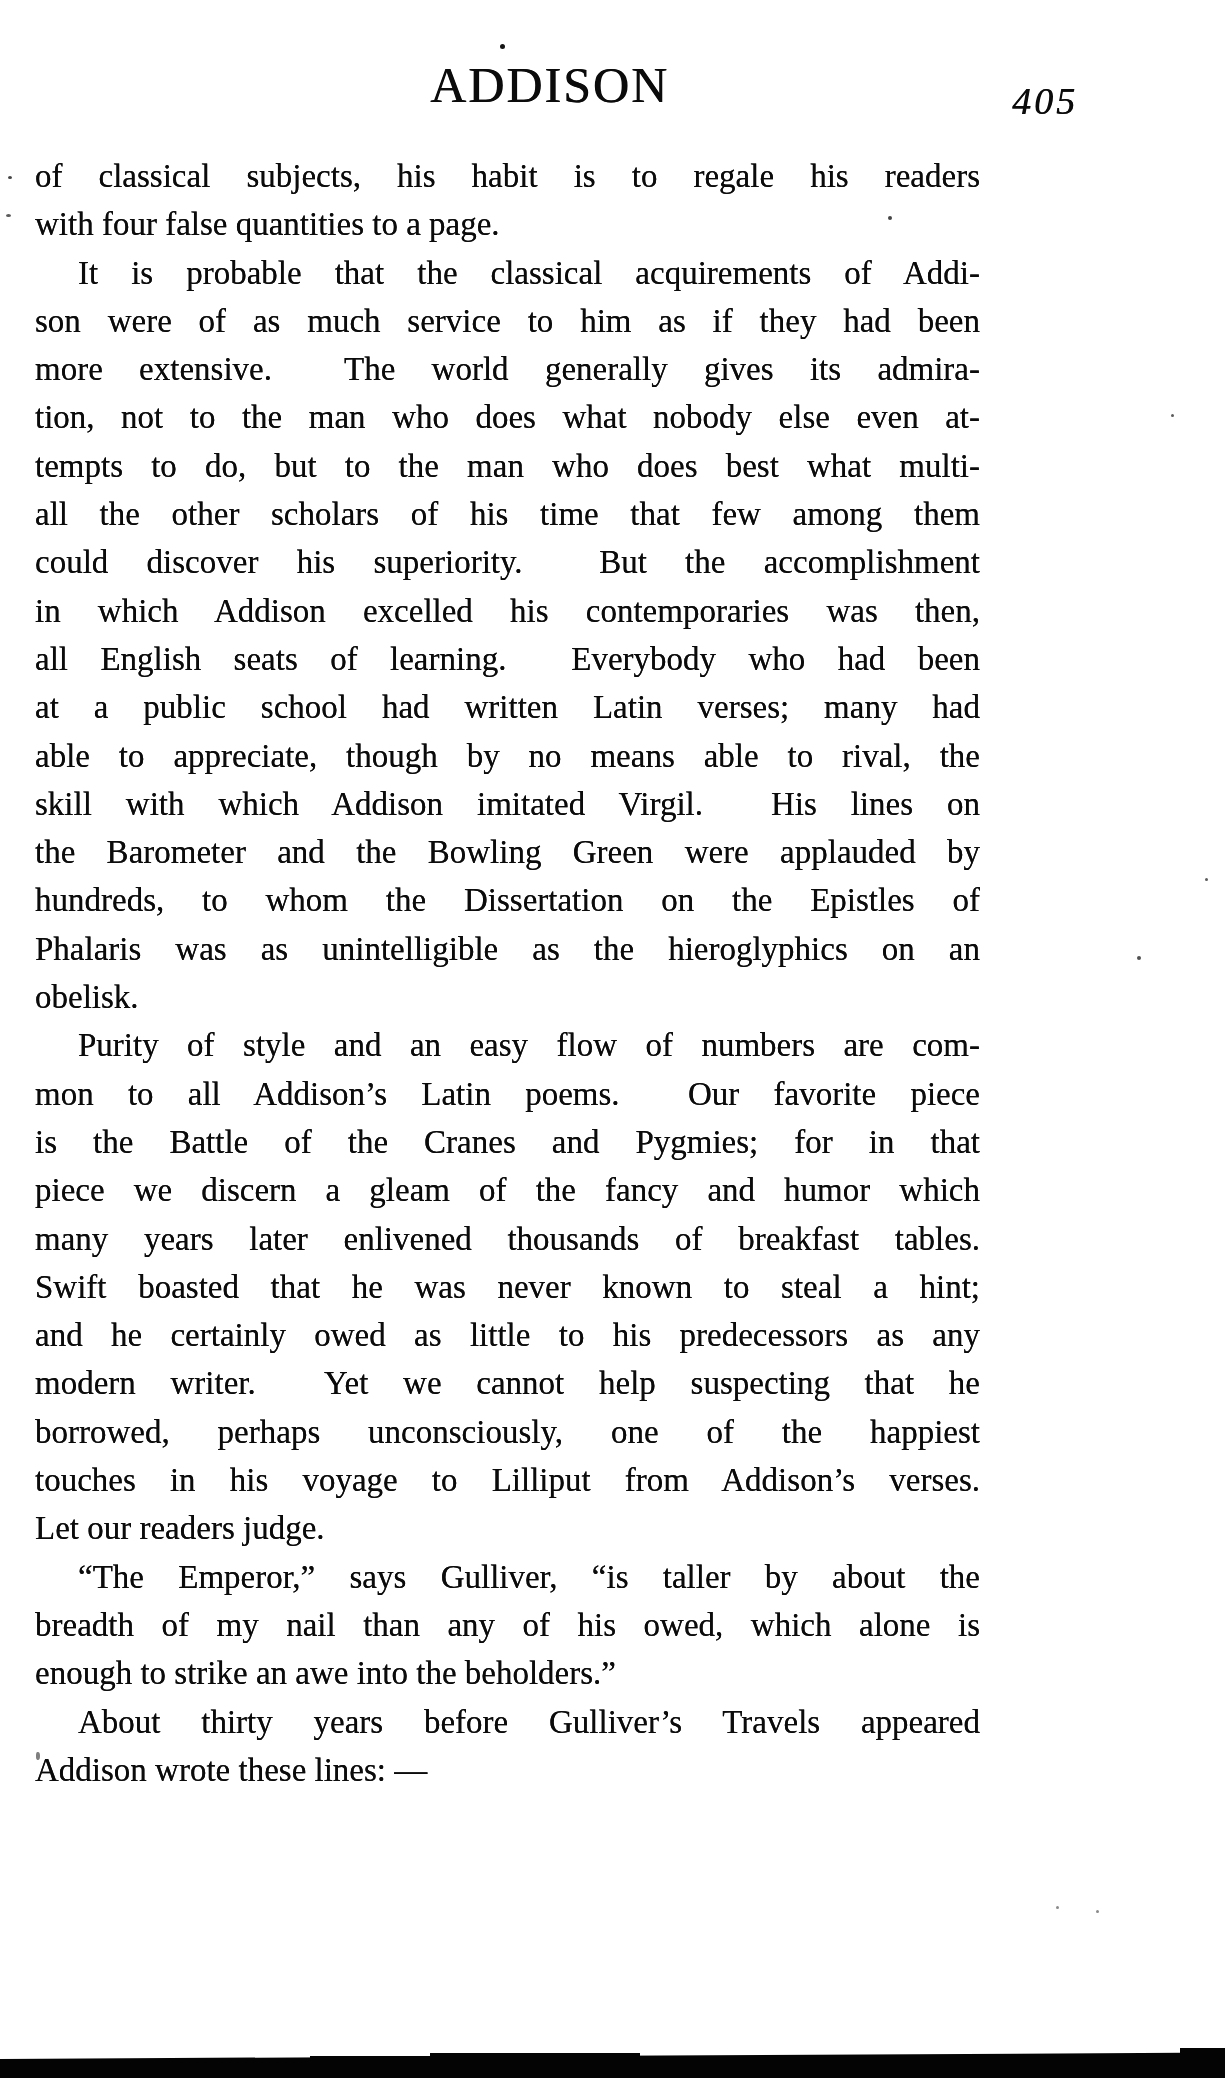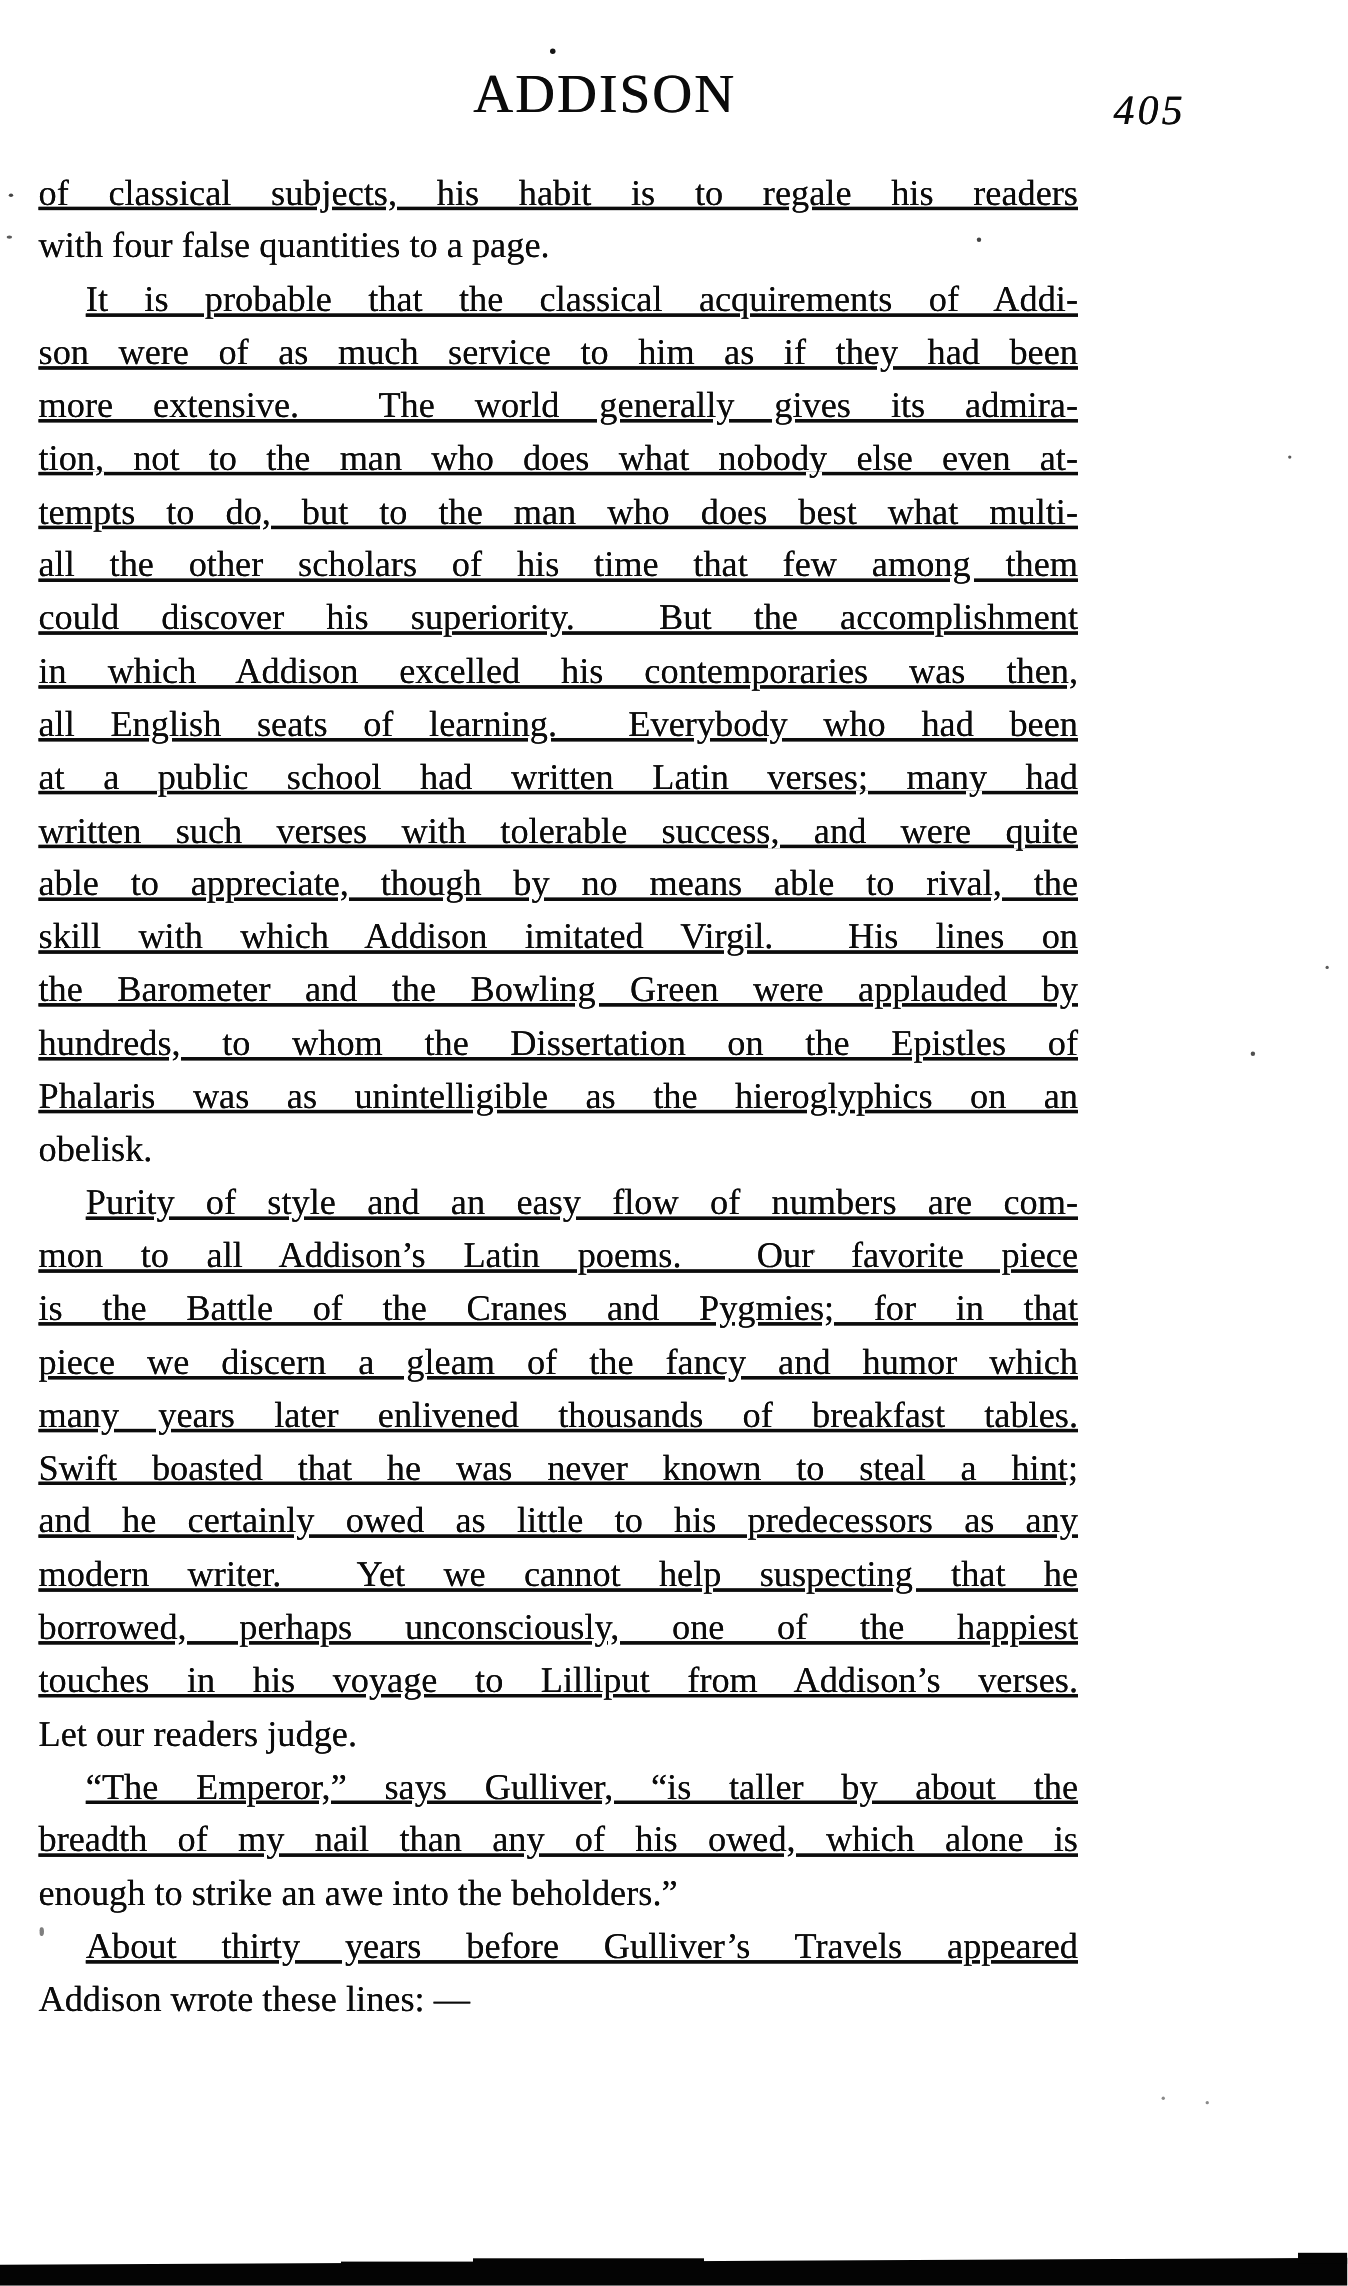--- a/index.html
+++ b/index.html
@@ -43,21 +43,21 @@
     top: 152px;
     width: 945px;
   }
   .line {
     line-height: 48.3px;
     font-size: 33px;
     text-align: justify;
     white-space: pre-wrap;
     text-shadow: 0 0 0.5px rgba(0,0,0,0.85);
   }
-  .line.just { text-align-last: justify; text-decoration: underline; }
+  .line.just { text-align-last: justify; }
   .line.endline { text-align-last: left; }
   .line.indent { text-indent: 43px; }
   
   .speck {
     position: absolute;
     background: #151515;
     border-radius: 50%;
   }
   .scan-bar {
     position: absolute;
@@ -89,21 +89,20 @@
       <div class="line just indent">It is probable that the classical acquirements of Addi-</div>
       <div class="line just">son were of as much service to him as if they had been</div>
       <div class="line just">more extensive.  The world generally gives its admira-</div>
       <div class="line just">tion, not to the man who does what nobody else even at-</div>
       <div class="line just">tempts to do, but to the man who does best what multi-</div>
       <div class="line just">all the other scholars of his time that few among them</div>
       <div class="line just">could discover his superiority.  But the accomplishment</div>
       <div class="line just">in which Addison excelled his contemporaries was then,</div>
       <div class="line just">all English seats of learning.  Everybody who had been</div>
       <div class="line just">at a public school had written Latin verses; many had</div>
-      <div class="line just">written such verses with tolerable success, and were quite</div>
       <div class="line just">able to appreciate, though by no means able to rival, the</div>
       <div class="line just">skill with which Addison imitated Virgil.  His lines on</div>
       <div class="line just">the Barometer and the Bowling Green were applauded by</div>
       <div class="line just">hundreds, to whom the Dissertation on the Epistles of</div>
       <div class="line just">Phalaris was as unintelligible as the hieroglyphics on an</div>
       <div class="line endline">obelisk.</div>
       <div class="line just indent">Purity of style and an easy flow of numbers are com-</div>
       <div class="line just">mon to all Addison’s Latin poems.  Our favorite piece</div>
       <div class="line just">is the Battle of the Cranes and Pygmies; for in that</div>
       <div class="line just">piece we discern a gleam of the fancy and humor which</div>

